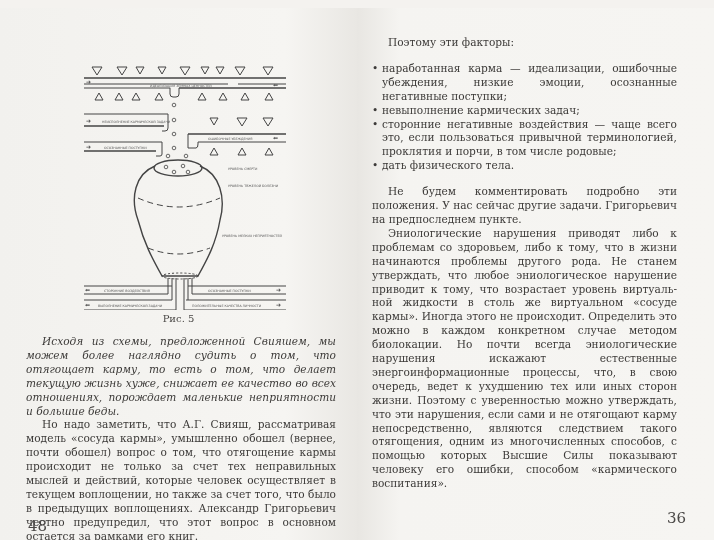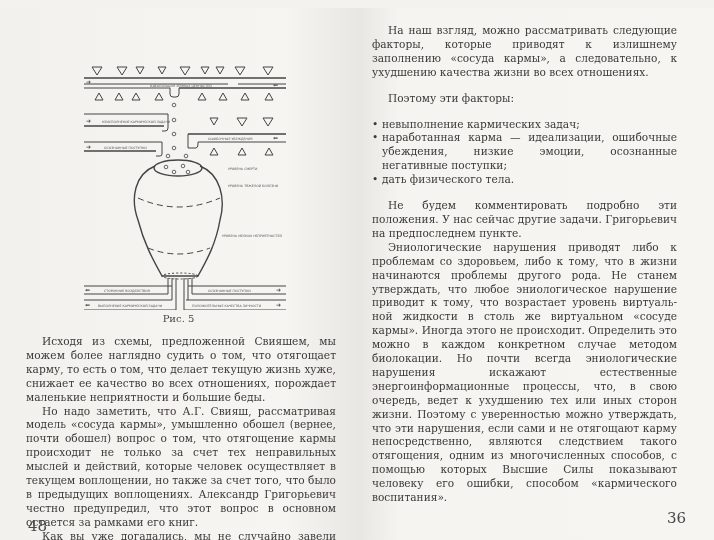--- a/index.html
+++ b/index.html
@@ -18,21 +18,21 @@
   .page-right { left: 357px; width: 357px; background: linear-gradient(to right, #e8e6e2 0%, #f5f4f1 12%, #f6f5f2 100%); }
   .text {
     position: absolute;
     font-size: 10.6px;
     line-height: 13.9px;
     text-align: justify;
     hyphens: manual;
   }
   .text p { margin: 0; text-indent: 16px; }
   .left-text { left: 26px; width: 310px; top: 327px; }
-  .left-text p.italic { }
+  .left-text p.italic { font-style: italic; }
   .right-text { left: 372px; width: 305px; top: 24px; }
   .right-text ul { list-style: none; margin: 12px 0 4px 0; padding: 0; }
   .right-text li { position: relative; padding-left: 10px; }
   .right-text li::before { content: "•"; position: absolute; left: 0; top: 0; }
   .gap { height: 12px; }
   .caption {
     position: absolute; left: 0; width: 357px; top: 305px;
     text-align: center; font-size: 10px; color: #4a4846;
   }
   .page-num { position: absolute; top: 509px; font-size: 15px; color: #4a4846; }
@@ -166,26 +166,26 @@
     <p>Но надо заметить, что А.Г. Свияш, рассматривая модель «сосу­да кармы», умышленно обошел (вернее, почти обошел) вопрос о том, что отягощение кармы происходит не только за счет тех не­правильных мыслей и действий, которые человек осуществляет в текущем воплощении, но также за счет того, что было в преды­дущих воплощениях. Александр Григорьевич честно предупре­дил, что этот вопрос в основном остается за рамками его книг.</p>
     <p>Как вы уже догадались, мы не случайно завели разговор об этой метамодели.</p>
   </div>
 
   <div class="page-num pn-left">48</div>
 </div>
 
 <div class="page page-right"></div>
 
 <div class="text right-text">
-  <p>На наш взгляд, можно рассматривать следующие факторы, которые приводят к излишнему заполнению «сосуда кармы», а следовательно, к ухудшению качества жизни во всех отноше­ниях.</p>
   <div class="gap"></div>
   <p>Поэтому эти факторы:</p>
   <ul>
+    <li>наработанная карма — идеализации, ошибочные убежде­ния, низкие эмоции, осознанные негативные поступки;</li>
     <li>невыполнение кармических задач;</li>
-    <li>наработанная карма — идеализации, ошибочные убежде­ния, низкие эмоции, осознанные негативные поступки;</li>
+    <li>сторонние негативные воздействия — чаще всего это, если пользоваться привычной терминологией, проклятия и пор­чи, в том числе родовые;</li>
     <li>дать физического тела.</li>
   </ul>
   <div class="gap" style="height:8px"></div>
   <p>Не будем комментировать подробно эти положения. У нас сейчас другие задачи. Григорьевич на предпоследнем пункте.</p>
   <p>Эниологические нарушения приводят либо к проблемам со здоровьем, либо к тому, что в жизни начинаются проблемы дру­гого рода. Не станем утверждать, что любое эниологическое на­рушение приводит к тому, что возрастает уровень виртуаль­ной жидкости в столь же виртуальном «сосуде кармы». Иногда этого не происходит. Определить это можно в каждом конкрет­ном случае методом биолокации. Но почти всегда эниологиче­ские нарушения искажают естественные энергоинформацион­ные процессы, что, в свою очередь, ведет к ухудшению тех или иных сторон жизни. Поэтому с уверенностью можно утверж­дать, что эти нарушения, если сами и не отягощают карму не­посредственно, являются следствием такого отягощения, од­ним из многочисленных способов, с помощью которых Высшие Силы показывают человеку его ошибки, способом «кармическо­го воспитания».</p>
 
 </div>
 
 <div class="page-num pn-right">36</div>
 

